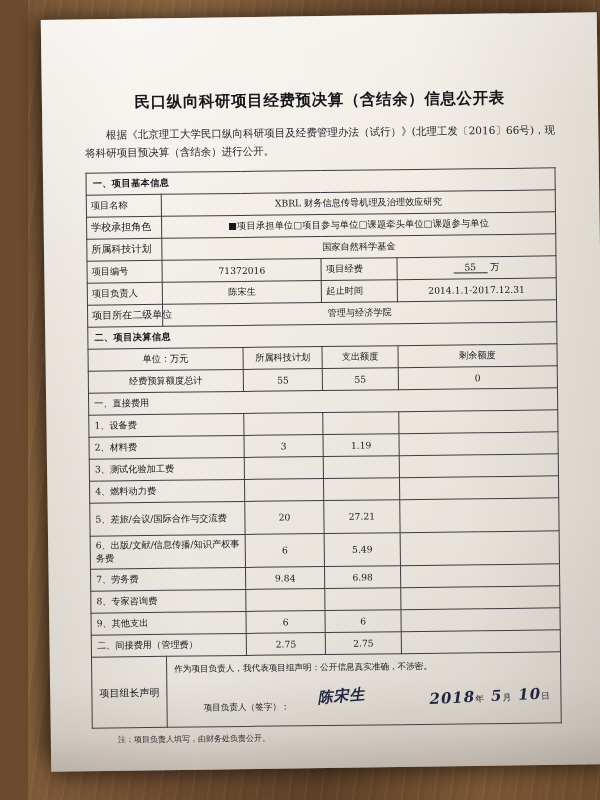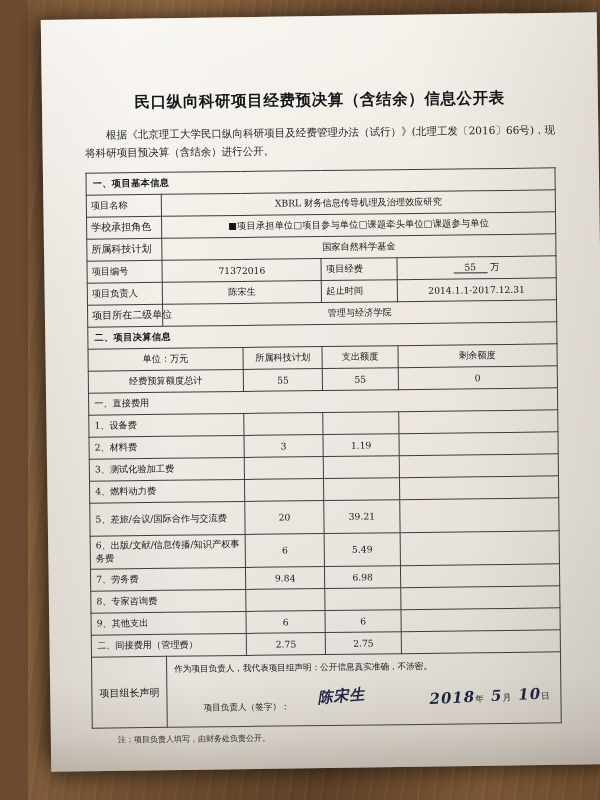--- a/index.html
+++ b/index.html
@@ -298,21 +298,21 @@
           </tr>
           <tr>
             <td colspan="2" class="row-label">4、燃料动力费</td>
             <td class="val"></td>
             <td class="val"></td>
             <td colspan="2" class="val"></td>
           </tr>
           <tr>
             <td colspan="2" class="row-label vcell-stack" style="height:26px">5、差旅/会议/国际合作与交流费</td>
             <td class="val">20</td>
-            <td class="val">39.21</td>
+            <td class="val">27.21</td>
             <td colspan="2" class="val"></td>
           </tr>
           <tr>
             <td colspan="2" class="row-label vcell-stack" style="height:26px">6、出版/文献/信息传播/知识产权事务费</td>
             <td class="val">6</td>
             <td class="val">5.49</td>
             <td colspan="2" class="val"></td>
           </tr>
           <tr>
             <td colspan="2" class="row-label">7、劳务费</td>

